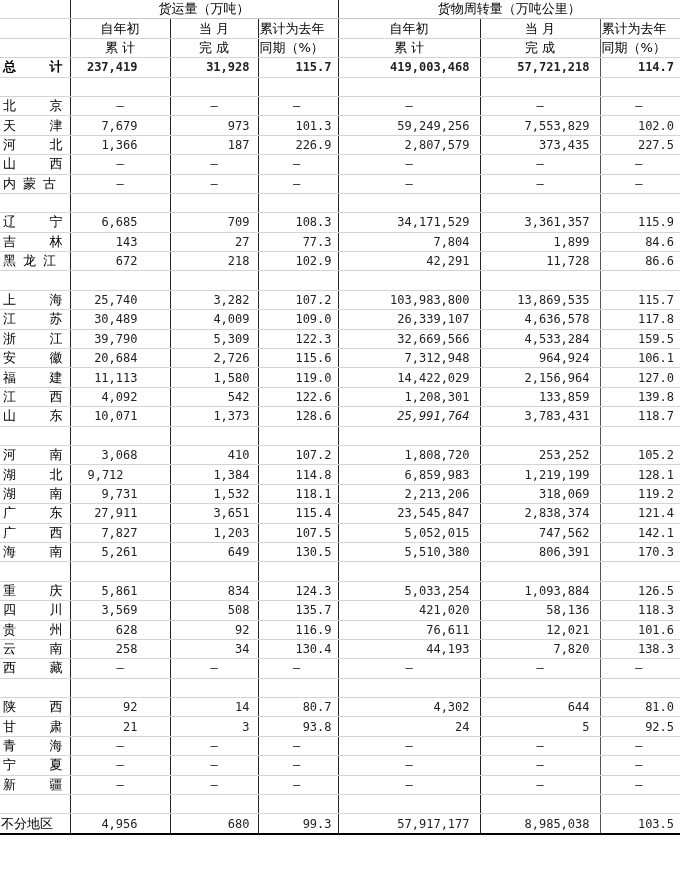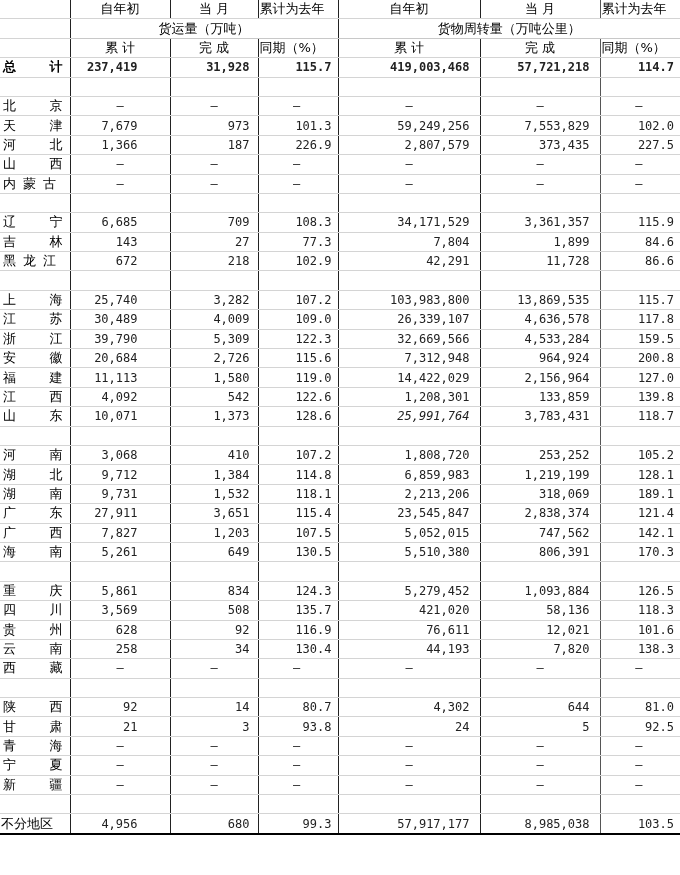--- a/index.html
+++ b/index.html
@@ -30,31 +30,31 @@
       <col class="c1">
       <col class="c2">
       <col class="c3">
       <col class="c4">
       <col class="c5">
       <col class="c6">
   </colgroup>
   <tbody id="tbody">
     <tr>
       <td></td>
+      <td class="hdr vb grp" colspan="3">货运量（万吨）</td>
+      <td class="hdr vb grp" colspan="3">货物周转量（万吨公里）</td>
+    </tr>
+    <tr>
+      <td></td>
       <td class="hdr vb">自年初</td>
       <td class="hdr vb">当 月</td>
       <td class="hdr-l vb">累计为去年</td>
       <td class="hdr vb">自年初</td>
       <td class="hdr vb">当 月</td>
       <td class="hdr-l vbg">累计为去年</td>
-    </tr>
-    <tr>
-      <td></td>
-      <td class="hdr vb grp" colspan="3">货运量（万吨）</td>
-      <td class="hdr vb grp" colspan="3">货物周转量（万吨公里）</td>
     </tr>
     <tr>
       <td></td>
       <td class="hdr vb">累 计</td>
       <td class="hdr vb">完 成</td>
       <td class="hdr-l vb">同期（%）</td>
       <td class="hdr vb">累 计</td>
       <td class="hdr vb">完 成</td>
       <td class="hdr-l vbg">同期（%）</td>
     </tr>
@@ -258,21 +258,21 @@
           <div class="region">
             <span>安</span>
             <span>徽</span>
           </div>
         </td>
         <td class="num vb" style="padding-right: 32px;">20,684</td>
         <td class="num vb" style="padding-right: 8px;">2,726</td>
         <td class="num vb r3">115.6</td>
         <td class="num vb" style="padding-right: 10px;">7,312,948</td>
         <td class="num vb" style="padding-right: 10px;">964,924</td>
-        <td class="num vbg r3">200.8</td>
+        <td class="num vbg r3">106.1</td>
       </tr>
       <tr>
         <td>
           <div class="region">
             <span>福</span>
             <span>建</span>
           </div>
         </td>
         <td class="num vb" style="padding-right: 32px;">11,113</td>
         <td class="num vb" style="padding-right: 8px;">1,580</td>
@@ -332,40 +332,40 @@
         <td class="num vb" style="padding-right: 10px;">253,252</td>
         <td class="num vbg r3">105.2</td>
       </tr>
       <tr>
         <td>
           <div class="region">
             <span>湖</span>
             <span>北</span>
           </div>
         </td>
-        <td class="num vb" style="padding-right: 32px;">9,712</td>
+        <td class="num vb" style="padding-right: 32px; text-align: center;">9,712</td>
         <td class="num vb" style="padding-right: 8px;">1,384</td>
         <td class="num vb r3">114.8</td>
         <td class="num vb" style="padding-right: 10px;">6,859,983</td>
         <td class="num vb" style="padding-right: 10px;">1,219,199</td>
         <td class="num vbg r3">128.1</td>
       </tr>
       <tr>
         <td>
           <div class="region">
             <span>湖</span>
             <span>南</span>
           </div>
         </td>
         <td class="num vb" style="padding-right: 32px;">9,731</td>
         <td class="num vb" style="padding-right: 8px;">1,532</td>
         <td class="num vb r3">118.1</td>
         <td class="num vb" style="padding-right: 10px;">2,213,206</td>
         <td class="num vb" style="padding-right: 10px;">318,069</td>
-        <td class="num vbg r3">189.1</td>
+        <td class="num vbg r3">119.2</td>
       </tr>
       <tr>
         <td>
           <div class="region">
             <span>广</span>
             <span>东</span>
           </div>
         </td>
         <td class="num vb" style="padding-right: 32px;">27,911</td>
         <td class="num vb" style="padding-right: 8px;">3,651</td>
@@ -414,21 +414,21 @@
       <tr>
         <td>
           <div class="region">
             <span>重</span>
             <span>庆</span>
           </div>
         </td>
         <td class="num vb" style="padding-right: 32px;">5,861</td>
         <td class="num vb" style="padding-right: 8px;">834</td>
         <td class="num vb r3">124.3</td>
-        <td class="num vb" style="padding-right: 10px;">5,279,452</td>
+        <td class="num vb" style="padding-right: 10px;">5,033,254</td>
         <td class="num vb" style="padding-right: 10px;">1,093,884</td>
         <td class="num vbg r3">126.5</td>
       </tr>
       <tr>
         <td>
           <div class="region">
             <span>四</span>
             <span>川</span>
           </div>
         </td>

